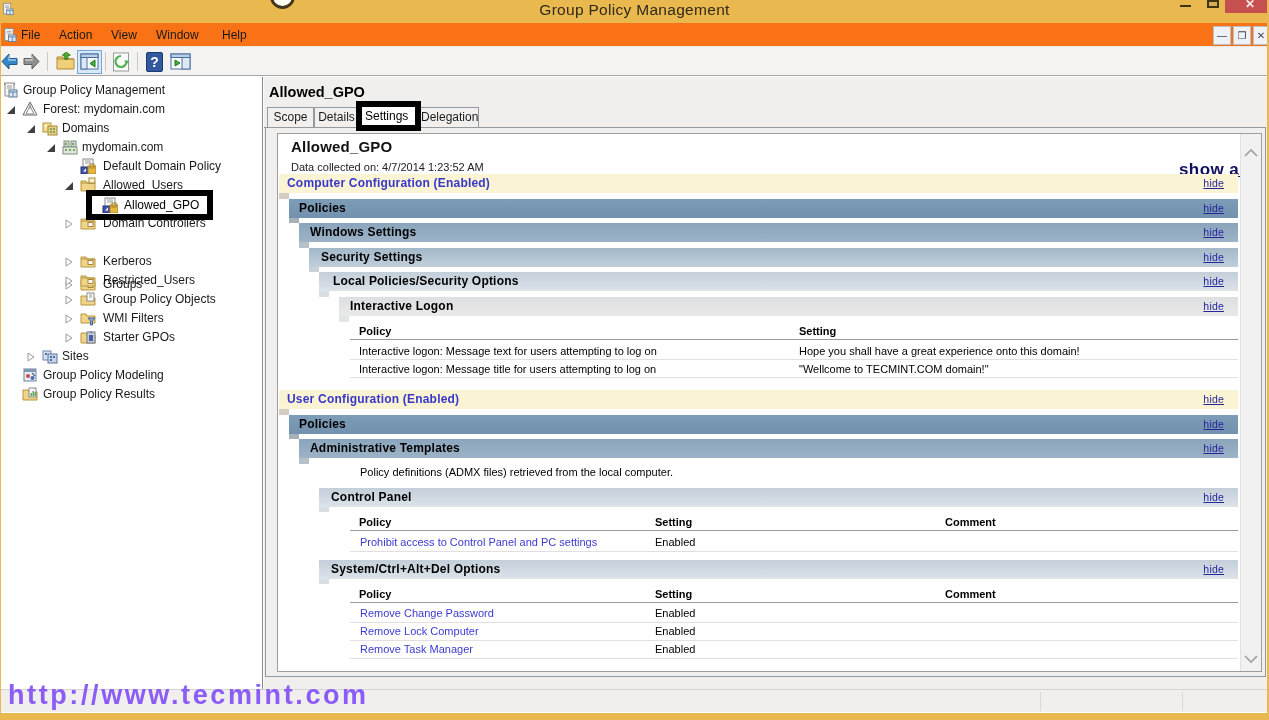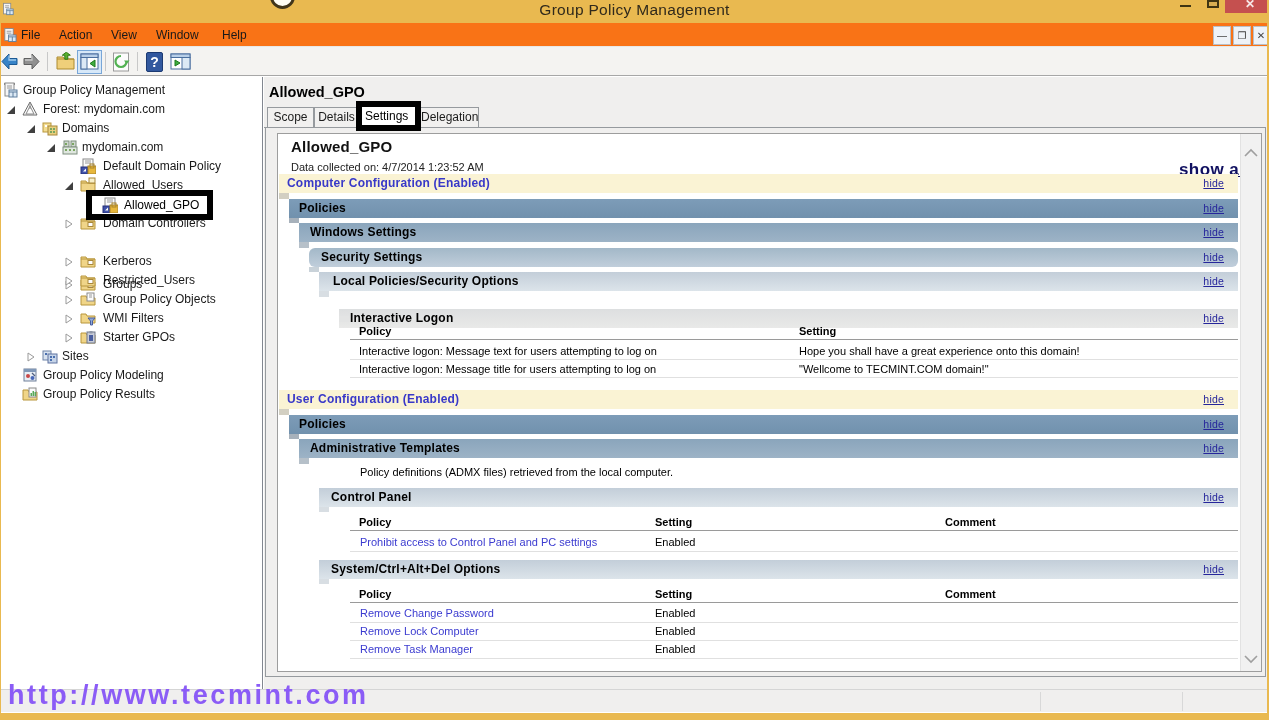--- a/index.html
+++ b/index.html
@@ -45,23 +45,23 @@
   
   #report { left:277px; top:133px; width:985px; height:539px; background:#fff; border:1px solid #9d9d9d; }
   #rep-title { left:291px; top:138px; font-size:15px; font-weight:bold; color:#111; letter-spacing:0.2px; }
   #rep-date { left:291px; top:161px; font-size:11px; color:#222; }
   #showall { left:1179px; top:160px; font-size:17px; font-weight:bold; letter-spacing:0.4px; color:#101060; text-decoration:underline; }
   .banner { position:absolute; height:19px; font-size:12px; font-weight:bold; line-height:19px; color:#000; letter-spacing:0.2px; }
   .hide { position:absolute; right:14px; top:0; font-weight:normal; font-size:10.5px; color:#26269b; text-decoration:underline; }
   .ylw { background:#faf3d4; color:#3838c8; }
   .b1 { background:linear-gradient(#7d9cb8,#7191ad); }
   .b2 { background:linear-gradient(#8aa5bc,#9db3c6); }
-  .b3 { background:linear-gradient(#a3b8c8,#c0cedb);border-radius:6px; }
+  .b3 { background:linear-gradient(#a3b8c8,#c0cedb); }
   .b4 { background:linear-gradient(#c3ced9,#dce4ea); }
-  .b5 { background:linear-gradient(#dddfe0,#e9e9e8);margin-top:12px; }
+  .b5 { background:linear-gradient(#dddfe0,#e9e9e8); }
   .thead { position:absolute; font-size:11px; font-weight:bold; color:#000; }
   .tcell { position:absolute; font-size:11px; color:#000; white-space:nowrap; }
   .blue { color:#3b3bd0; }
   .tline { position:absolute; height:1px; background:#9a9a9a; }
   .tline2 { position:absolute; height:1px; background:#e0e0e0; }
 
   
   #sbar { left:1240px; top:134px; width:21px; height:537px; background:#f1f1f1; border-left:1px solid #e2e2e2;}
 
   

